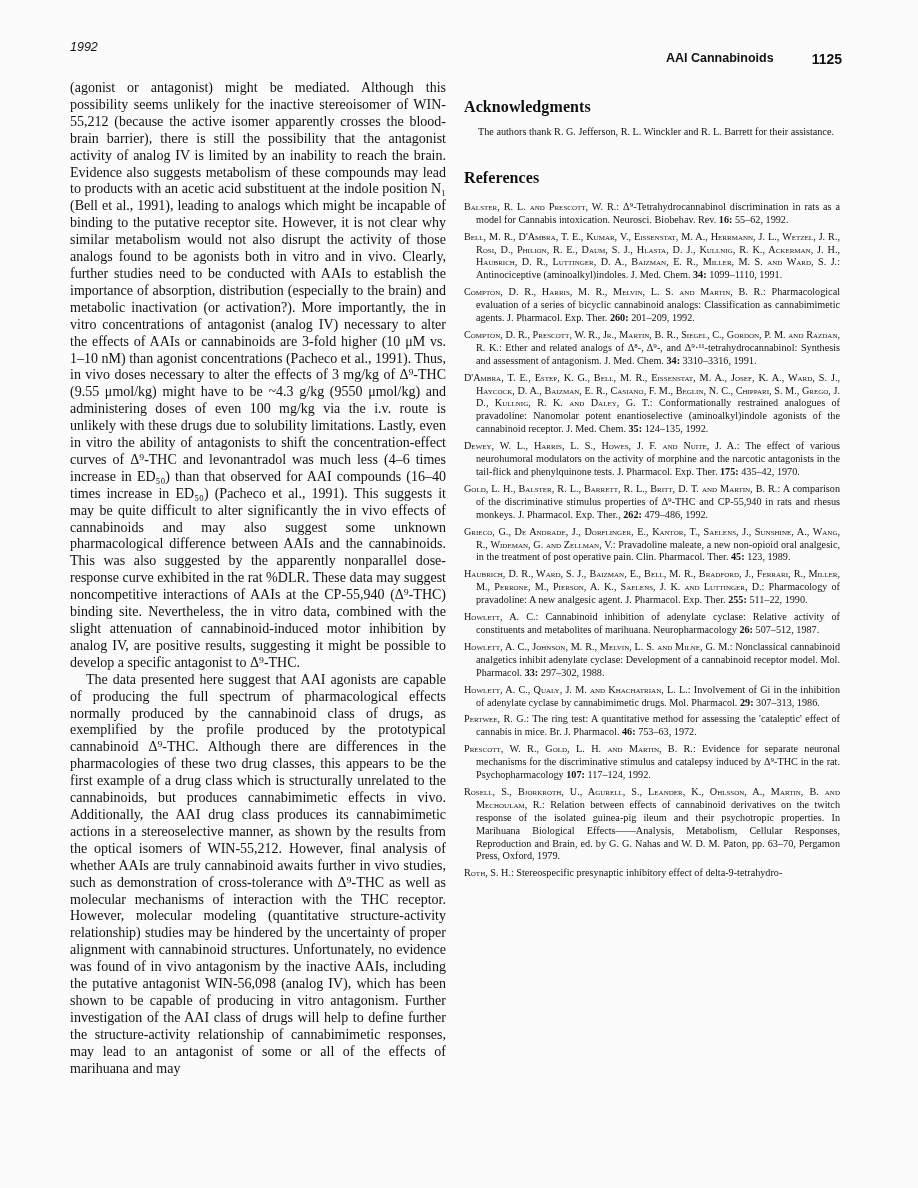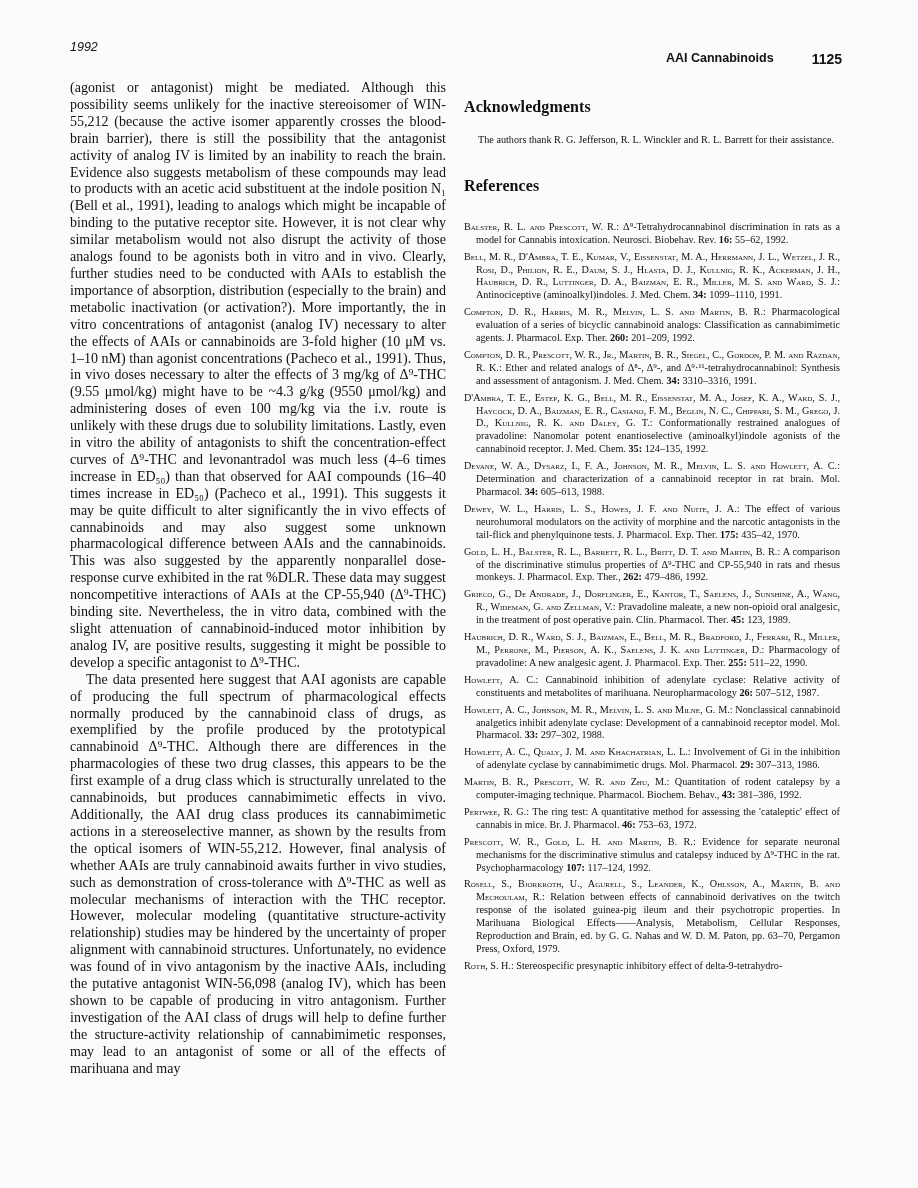--- a/index.html
+++ b/index.html
@@ -25,23 +25,23 @@
   .col-right {
     position: absolute; left: 464px; top: 80px; width: 376px;
   }
   .col-right .cont {
     font-size: 13.6px; line-height: 16.9px; text-align: justify; margin: 0;
   }
   h3 {
     font-size: 16px; font-weight: bold; margin: 0; letter-spacing: 0.1px;
   }
   .ack-h { margin-top: 18px; }
-  .ack-text { font-size: 10.2px; line-height: 12.8px; margin: 18px 0 0 0; text-indent: 14px; text-align: justify; }
+  .ack-text { font-size: 10.2px; line-height: 12.8px; margin: 10px 0 0 0; text-indent: 14px; text-align: justify; }
   .ref-h { margin-top: 30px; }
-  .refs { margin-top: 26px; }
+  .refs { margin-top: 14px; }
   .ref {
     font-size: 10.2px; line-height: 12.9px; text-align: justify; margin: 0 0 4px 0;
     padding-left: 12px; text-indent: -12px;
   }
   .ref .au { font-variant: small-caps; }
   .vol { font-weight: bold; }
 </style>
 </head>
 <body>
 
@@ -59,27 +59,25 @@
 <div class="col-right">
   <h3 class="ack-h">Acknowledgments</h3>
   <p class="ack-text">The authors thank R. G. Jefferson, R. L. Winckler and R. L. Barrett for their assistance.</p>
   <h3 class="ref-h">References</h3>
   <div class="refs" id="refs">
       <p class="ref"><span class="au">Balster, R. L. and Prescott, W. R.:</span><span> Δ⁹-Tetrahydrocannabinol discrimination in rats as a model for Cannabis intoxication. Neurosci. Biobehav. Rev. </span><span class="vol">16:</span><span> 55–62, 1992.</span></p>
       <p class="ref"><span class="au">Bell, M. R., D'Ambra, T. E., Kumar, V., Eissenstat, M. A., Herrmann, J. L., Wetzel, J. R., Rosi, D., Philion, R. E., Daum, S. J., Hlasta, D. J., Kullnig, R. K., Ackerman, J. H., Haubrich, D. R., Luttinger, D. A., Baizman, E. R., Miller, M. S. and Ward, S. J.:</span><span> Antinociceptive (aminoalkyl)indoles. J. Med. Chem. </span><span class="vol">34:</span><span> 1099–1110, 1991.</span></p>
       <p class="ref"><span class="au">Compton, D. R., Harris, M. R., Melvin, L. S. and Martin, B. R.:</span><span> Pharmacological evaluation of a series of bicyclic cannabinoid analogs: Classification as cannabimimetic agents. J. Pharmacol. Exp. Ther. </span><span class="vol">260:</span><span> 201–209, 1992.</span></p>
       <p class="ref"><span class="au">Compton, D. R., Prescott, W. R., Jr., Martin, B. R., Siegel, C., Gordon, P. M. and Razdan, R. K.:</span><span> Ether and related analogs of Δ⁸-, Δ⁹-, and Δ⁹⋅¹¹-tetrahydrocannabinol: Synthesis and assessment of antagonism. J. Med. Chem. </span><span class="vol">34:</span><span> 3310–3316, 1991.</span></p>
       <p class="ref"><span class="au">D'Ambra, T. E., Estep, K. G., Bell, M. R., Eissenstat, M. A., Josef, K. A., Ward, S. J., Haycock, D. A., Baizman, E. R., Casiano, F. M., Beglin, N. C., Chippari, S. M., Grego, J. D., Kullnig, R. K. and Daley, G. T.:</span><span> Conformationally restrained analogues of pravadoline: Nanomolar potent enantioselective (aminoalkyl)indole agonists of the cannabinoid receptor. J. Med. Chem. </span><span class="vol">35:</span><span> 124–135, 1992.</span></p>
-      <p class="ref"><span class="au">Devane, W. A., Dysarz, I., F. A., Johnson, M. R., Melvin, L. S. and Howlett, A. C.:</span><span> Determination and characterization of a cannabinoid receptor in rat brain. Mol. Pharmacol. </span><span class="vol">34:</span><span> 605–613, 1988.</span></p>
       <p class="ref"><span class="au">Dewey, W. L., Harris, L. S., Howes, J. F. and Nuite, J. A.:</span><span> The effect of various neurohumoral modulators on the activity of morphine and the narcotic antagonists in the tail-flick and phenylquinone tests. J. Pharmacol. Exp. Ther. </span><span class="vol">175:</span><span> 435–42, 1970.</span></p>
       <p class="ref"><span class="au">Gold, L. H., Balster, R. L., Barrett, R. L., Britt, D. T. and Martin, B. R.:</span><span> A comparison of the discriminative stimulus properties of Δ⁹-THC and CP-55,940 in rats and rhesus monkeys. J. Pharmacol. Exp. Ther., </span><span class="vol">262:</span><span> 479–486, 1992.</span></p>
       <p class="ref"><span class="au">Grieco, G., De Andrade, J., Dorflinger, E., Kantor, T., Saelens, J., Sunshine, A., Wang, R., Wideman, G. and Zellman, V.:</span><span> Pravadoline maleate, a new non-opioid oral analgesic, in the treatment of post operative pain. Clin. Pharmacol. Ther. </span><span class="vol">45:</span><span> 123, 1989.</span></p>
       <p class="ref"><span class="au">Haubrich, D. R., Ward, S. J., Baizman, E., Bell, M. R., Bradford, J., Ferrari, R., Miller, M., Perrone, M., Pierson, A. K., Saelens, J. K. and Luttinger, D.:</span><span> Pharmacology of pravadoline: A new analgesic agent. J. Pharmacol. Exp. Ther. </span><span class="vol">255:</span><span> 511–22, 1990.</span></p>
       <p class="ref"><span class="au">Howlett, A. C.:</span><span> Cannabinoid inhibition of adenylate cyclase: Relative activity of constituents and metabolites of marihuana. Neuropharmacology </span><span class="vol">26:</span><span> 507–512, 1987.</span></p>
       <p class="ref"><span class="au">Howlett, A. C., Johnson, M. R., Melvin, L. S. and Milne, G. M.:</span><span> Nonclassical cannabinoid analgetics inhibit adenylate cyclase: Development of a cannabinoid receptor model. Mol. Pharmacol. </span><span class="vol">33:</span><span> 297–302, 1988.</span></p>
       <p class="ref"><span class="au">Howlett, A. C., Qualy, J. M. and Khachatrian, L. L.:</span><span> Involvement of Gi in the inhibition of adenylate cyclase by cannabimimetic drugs. Mol. Pharmacol. </span><span class="vol">29:</span><span> 307–313, 1986.</span></p>
-      <p class="ref"><span class="au">Martin, B. R., Prescott, W. R. and Zhu, M.:</span><span> Quantitation of rodent catalepsy by a computer-imaging technique. Pharmacol. Biochem. Behav., </span><span class="vol">43:</span><span> 381–386, 1992.</span></p>
       <p class="ref"><span class="au">Pertwee, R. G.:</span><span> The ring test: A quantitative method for assessing the 'cataleptic' effect of cannabis in mice. Br. J. Pharmacol. </span><span class="vol">46:</span><span> 753–63, 1972.</span></p>
       <p class="ref"><span class="au">Prescott, W. R., Gold, L. H. and Martin, B. R.:</span><span> Evidence for separate neuronal mechanisms for the discriminative stimulus and catalepsy induced by Δ⁹-THC in the rat. Psychopharmacology </span><span class="vol">107:</span><span> 117–124, 1992.</span></p>
       <p class="ref"><span class="au">Rosell, S., Bjorkroth, U., Agurell, S., Leander, K., Ohlsson, A., Martin, B. and Mechoulam, R.:</span><span> Relation between effects of cannabinoid derivatives on the twitch response of the isolated guinea-pig ileum and their psychotropic properties. In Marihuana Biological Effects——Analysis, Metabolism, Cellular Responses, Reproduction and Brain, ed. by G. G. Nahas and W. D. M. Paton, pp. 63–70, Pergamon Press, Oxford, 1979.</span></p>
       <p class="ref"><span class="au">Roth, S. H.:</span><span> Stereospecific presynaptic inhibitory effect of delta-9-tetrahydro-</span></p>
     </div>
 </div>
 
 </body></html>

